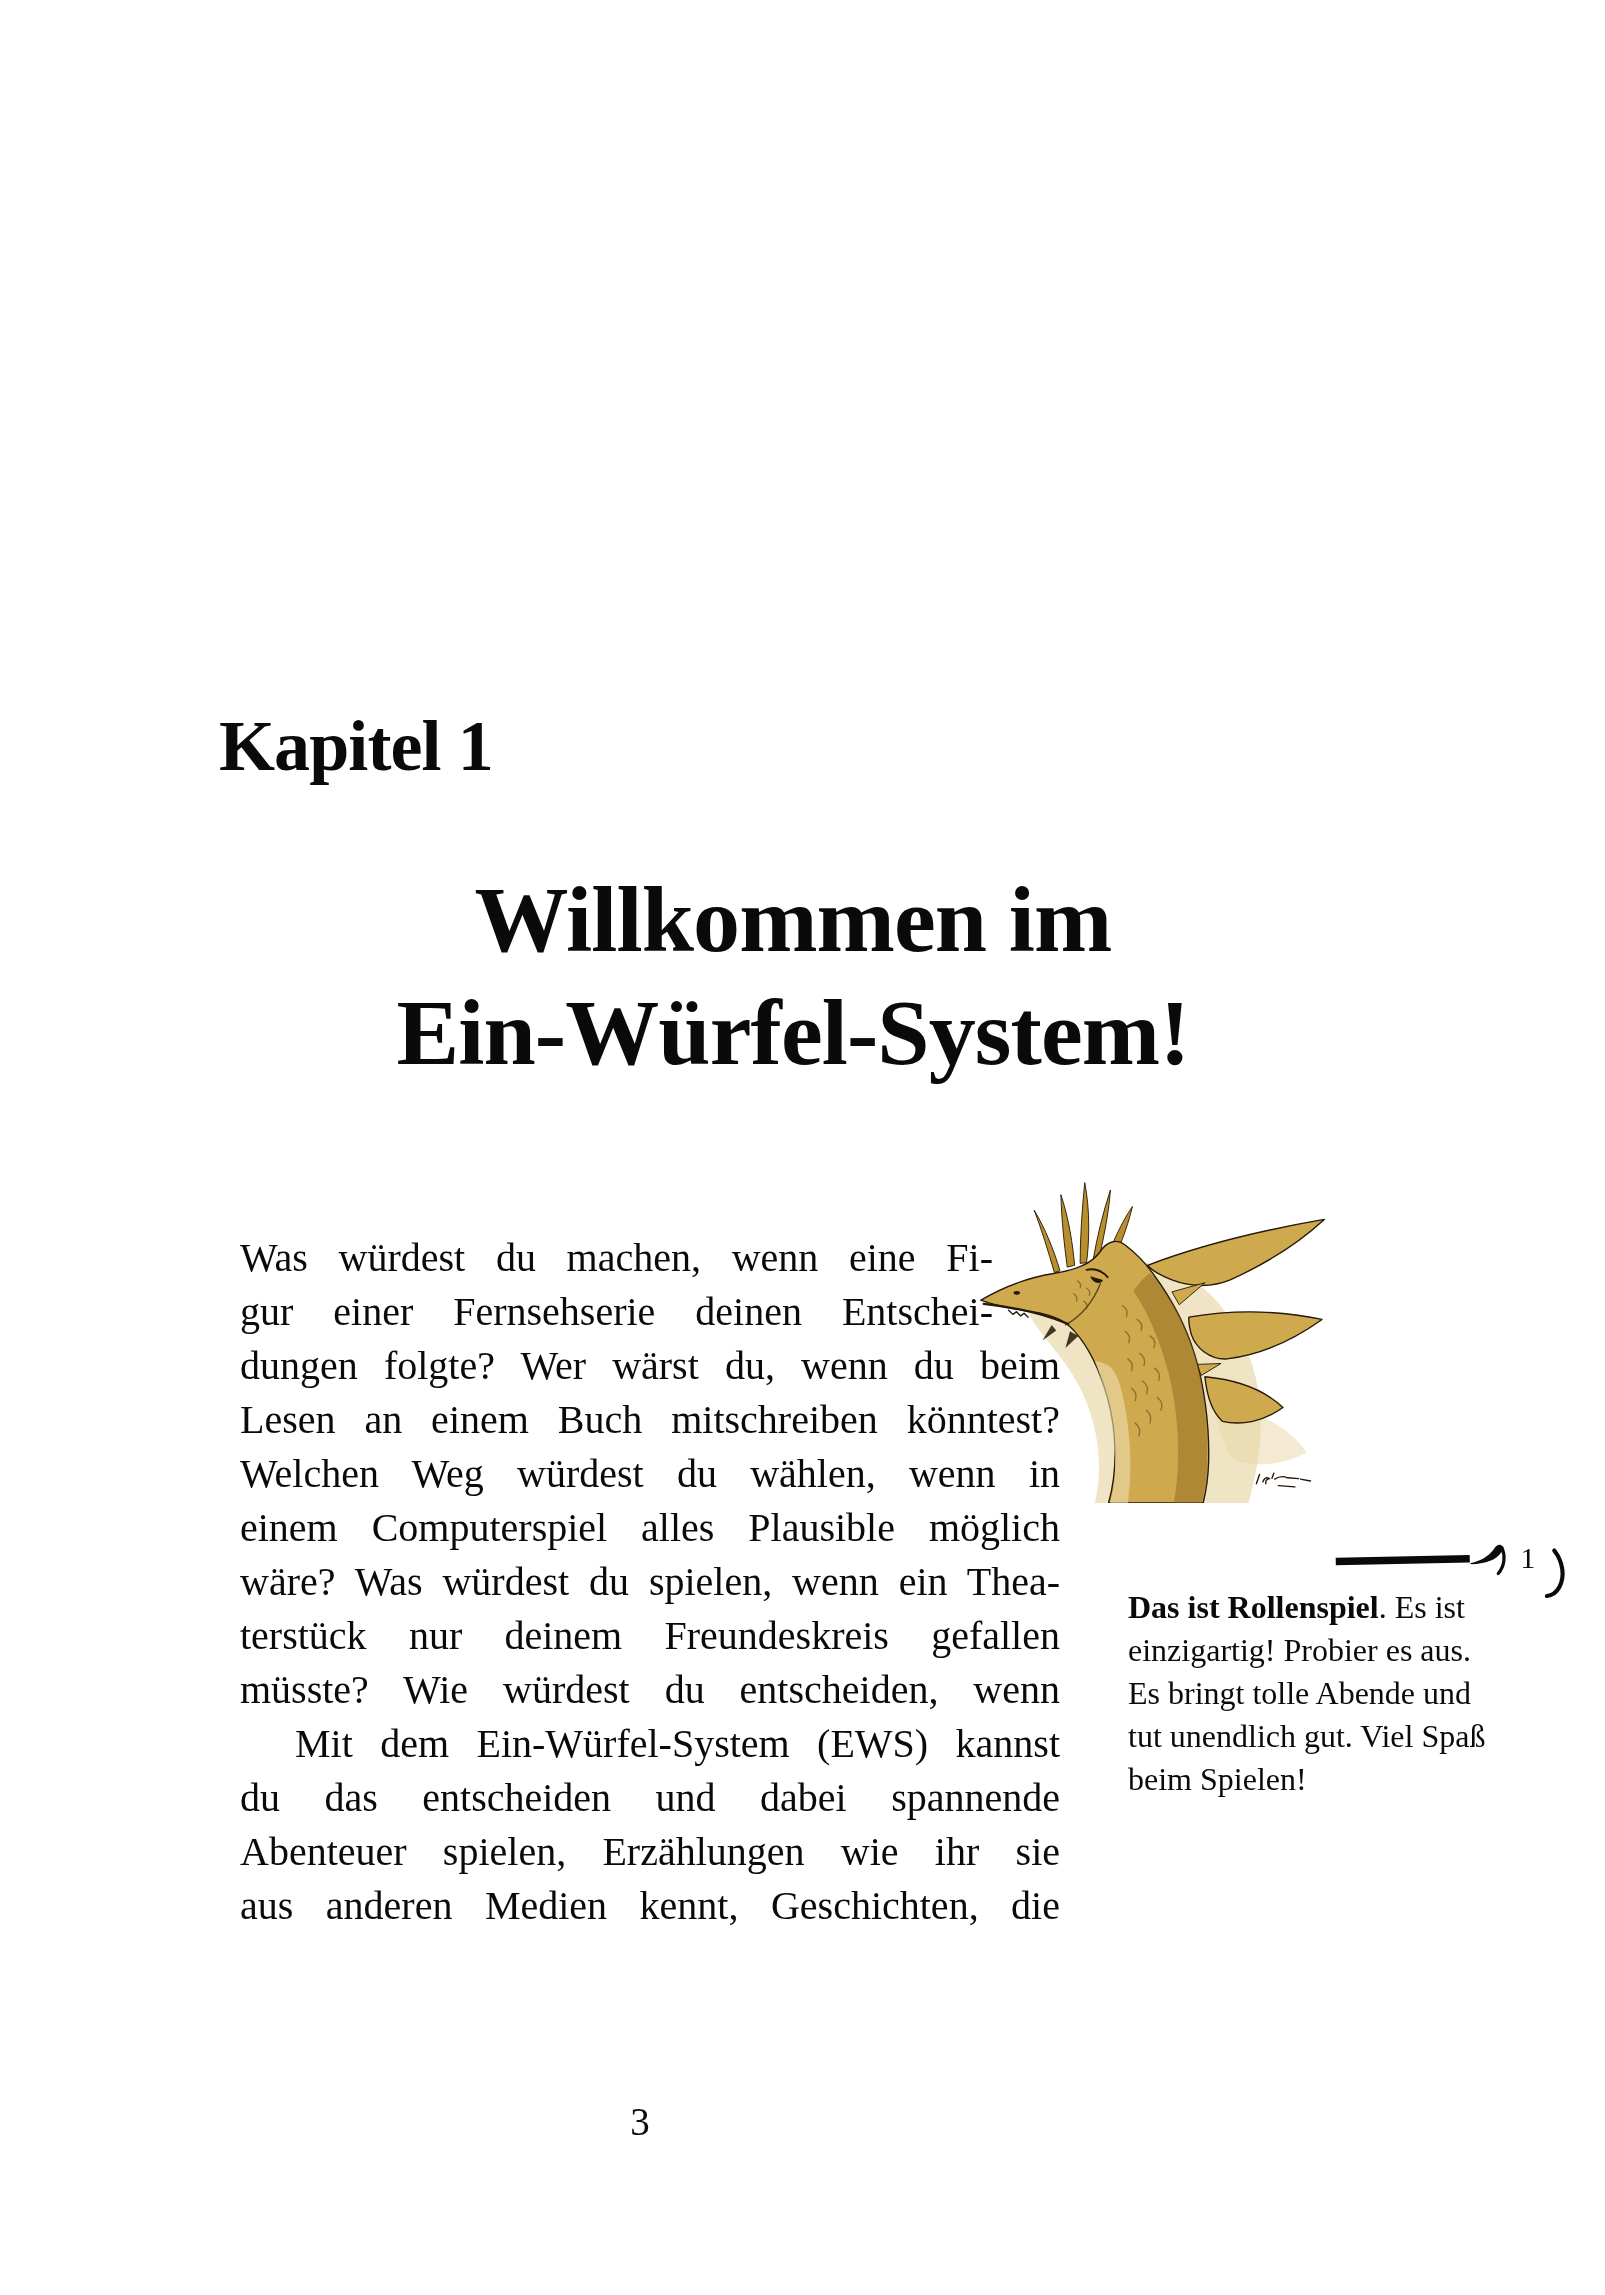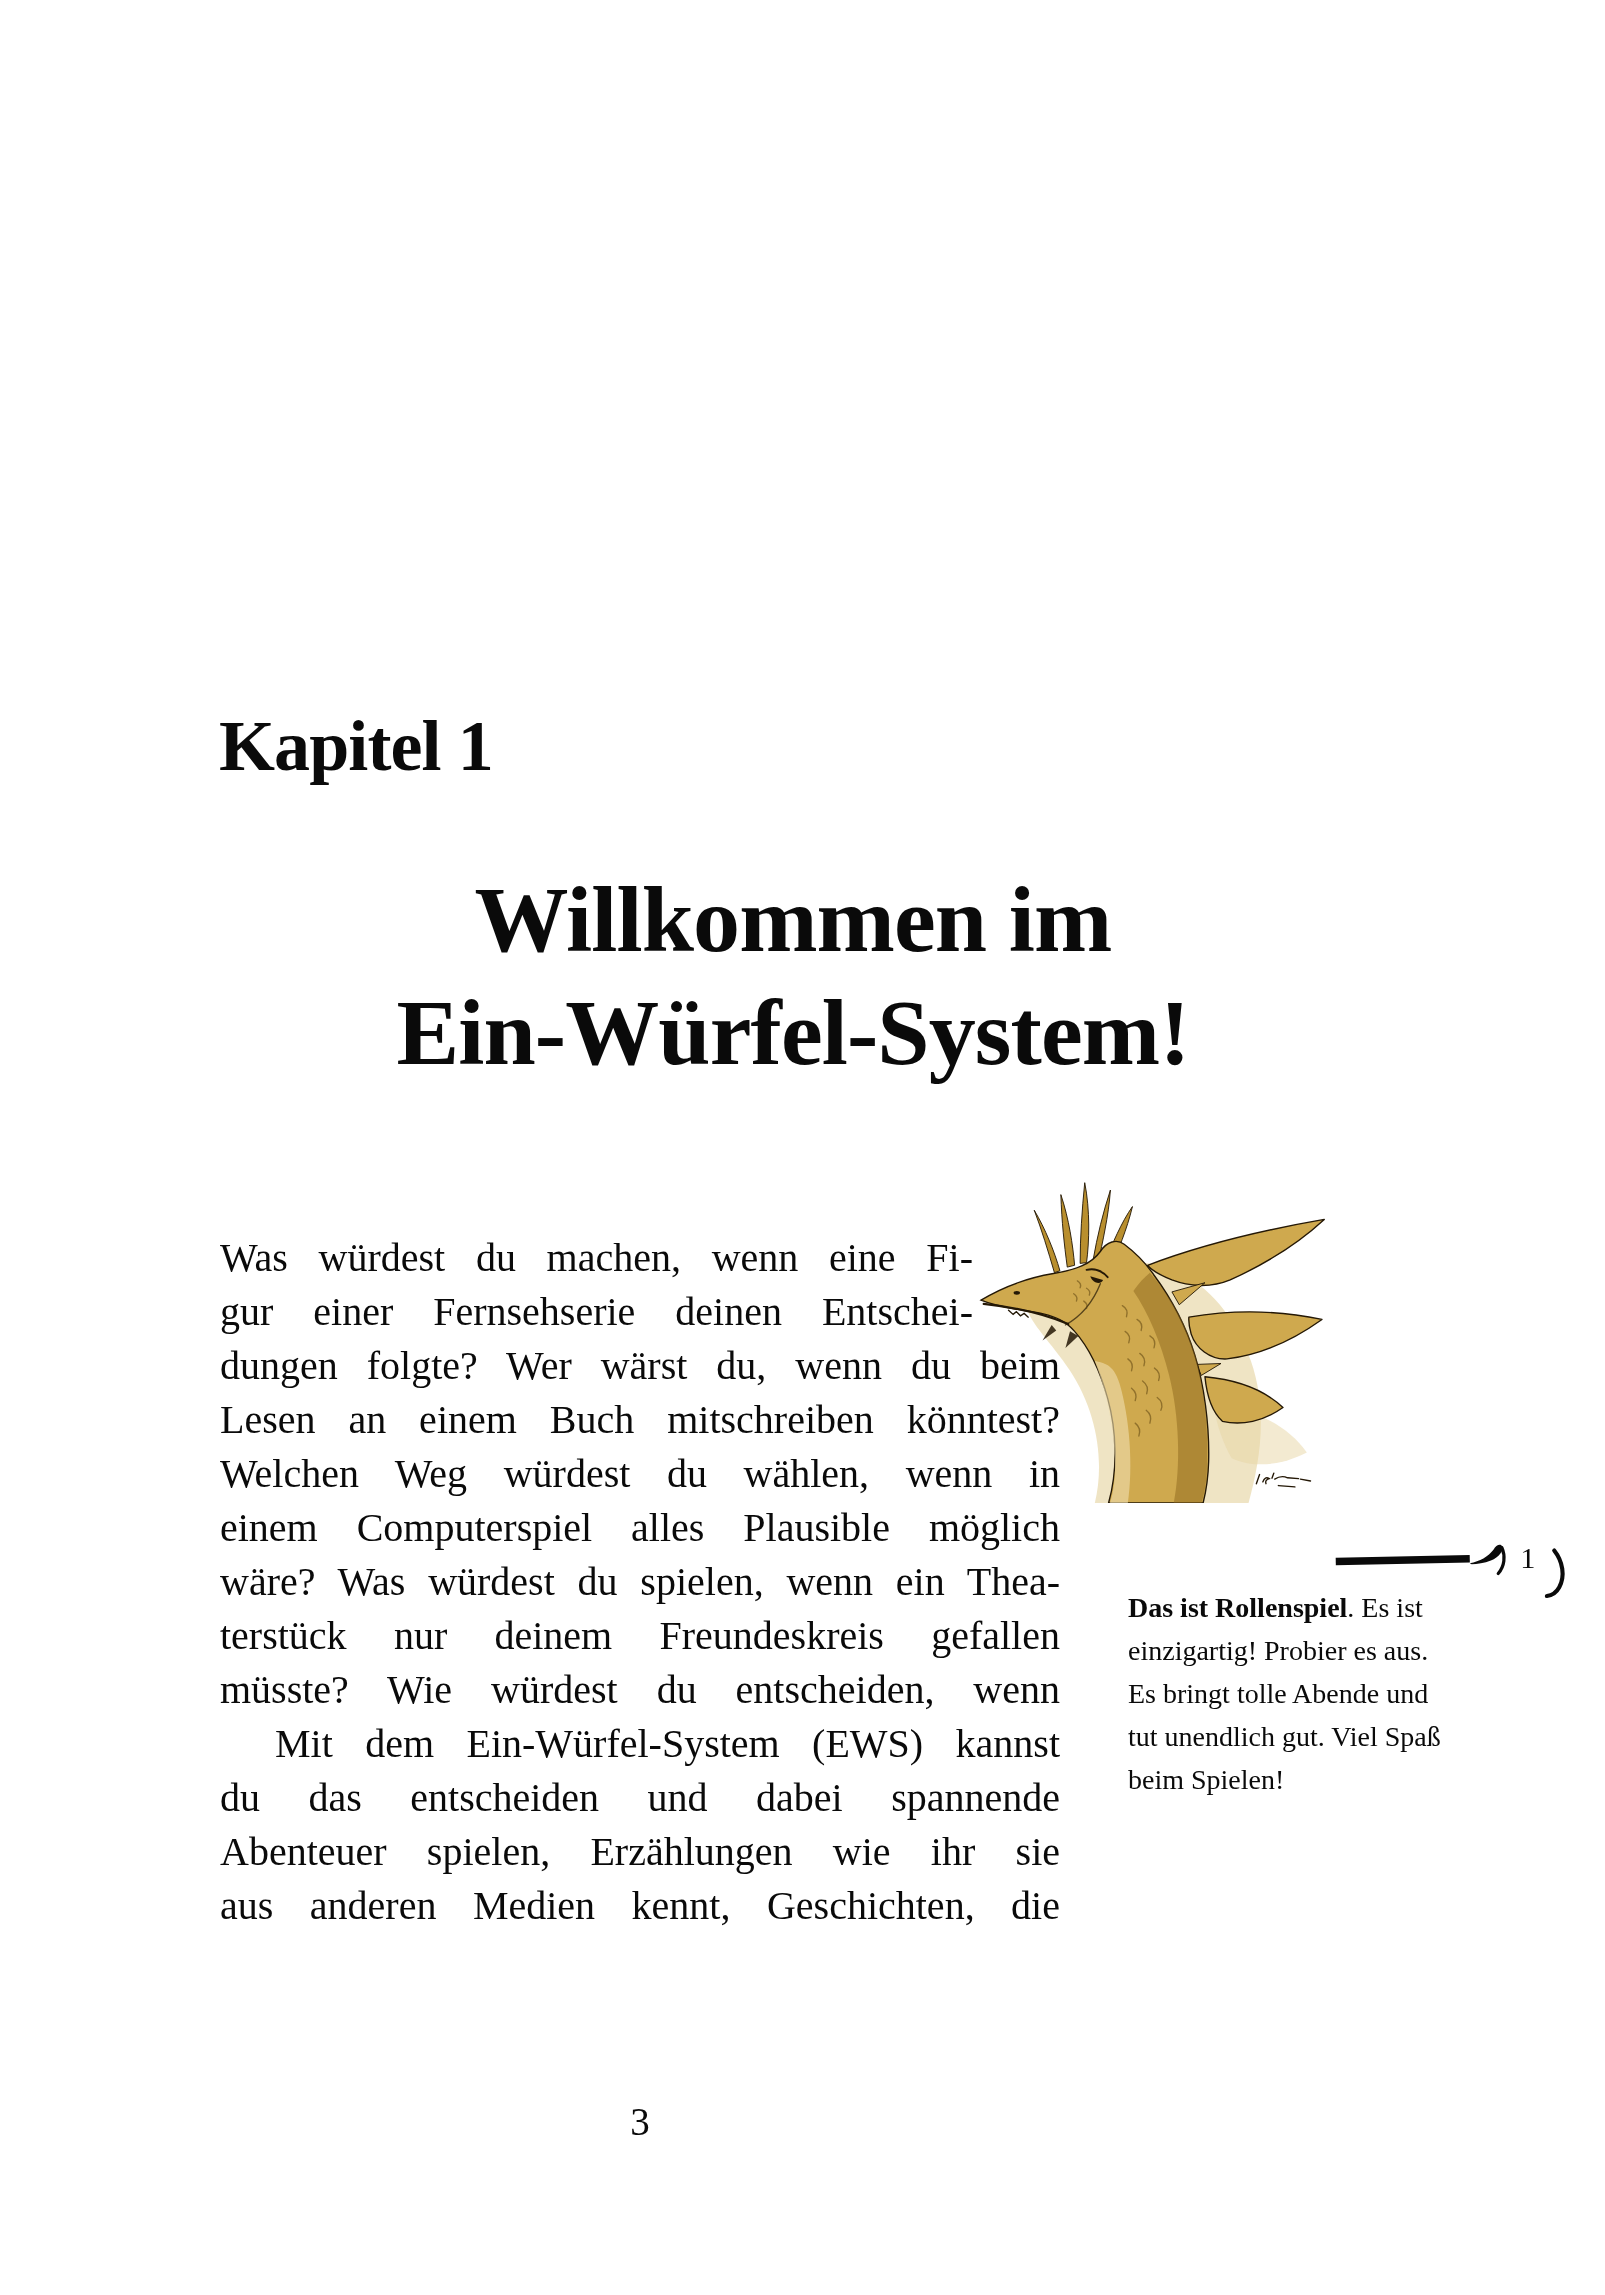--- a/index.html
+++ b/index.html
@@ -15,28 +15,28 @@
   .title{
     position:absolute; left:219px; top:863px; width:1148px;
     font-size:94px; line-height:113px; font-weight:bold; letter-spacing:-0.9px;text-align:center;
   }
   .dragon{ position:absolute; left:957px; top:1168px; width:372px; height:335px; pointer-events:none; }
   .body-col{
     position:absolute; left:220px; top:1231px; width:840px;
     font-size:40px; line-height:54px;
   }
   .line{ height:54px; white-space:nowrap; }
-  .just{ text-align:justify; text-align-last:justify; white-space:normal; }
+  .just{ text-align:justify; text-align-last:justify; white-space:normal;margin-left:20px; }
   .p1 div.line:nth-of-type(1), .p1 div.line:nth-of-type(2){ width:753px; }
   .p2 div.line:nth-of-type(1){ text-indent:55px; }
   .fnref{ font-size:55%; vertical-align:48%; }
   .ornament{ position:absolute; left:1322px; top:1533px; width:257px; height:69px; }
   .sidenote{
     position:absolute; left:1128px; top:1586px; width:432px;
-    font-size:28px; line-height:43px;font-family:Liberation Serif, serif;
+    font-size:32px; line-height:43px;font-family:Liberation Serif, serif;
   }
   .sidenote .line{ height:43px; white-space:nowrap; }
   .pagenum{
     position:absolute; left:220px; top:2100px; width:840px;
     font-size:39px; line-height:44px; text-align:center;
   }
 </style>
 </head>
 <body>
 

